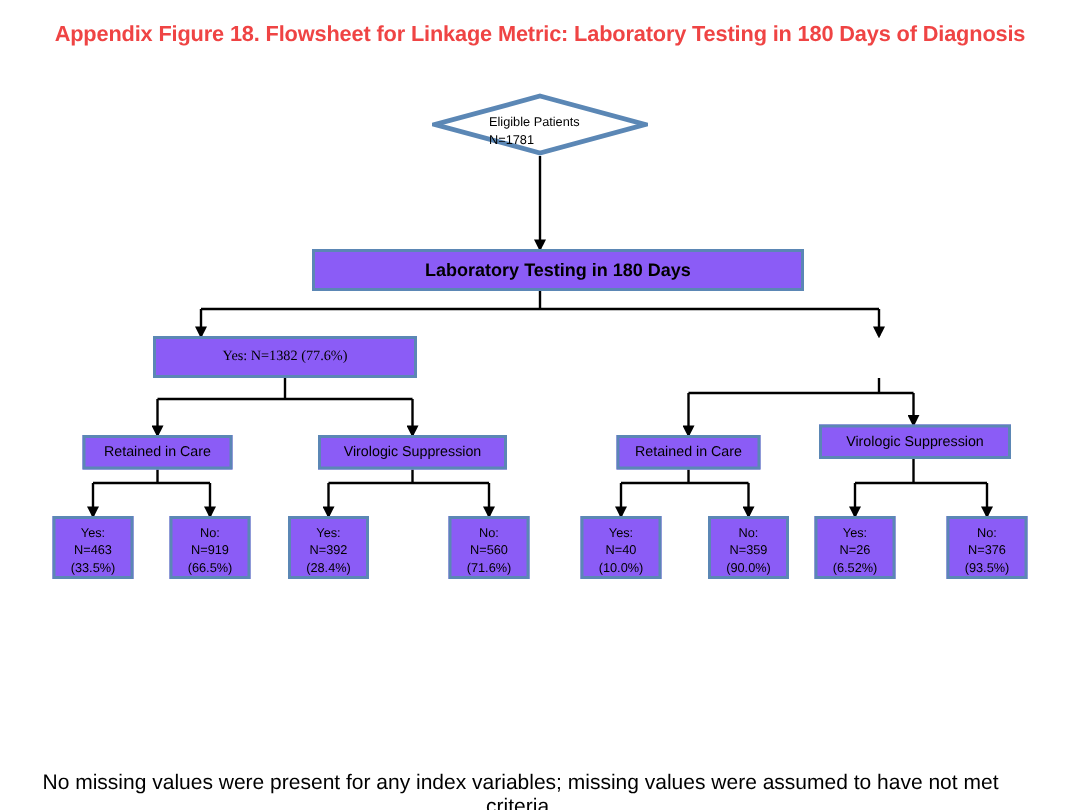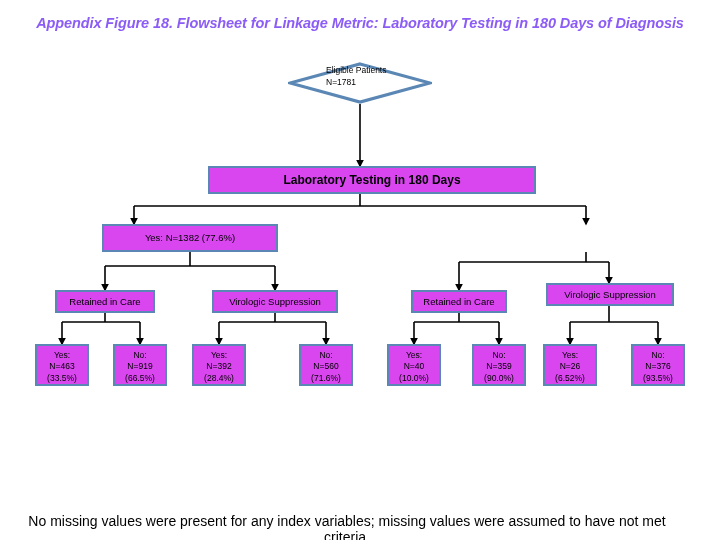--- a/index.html
+++ b/index.html
@@ -17,34 +17,33 @@
   }
 
   
   .title {
     position: absolute;
     left: 36px; top: 14px;
     width: 648px;
     text-align: center;
     font-size: 14.5px;
     font-weight: bold;
-    color: #8b5cf6;
+    color: #ef4444;
     line-height: 19px;
     letter-spacing: -0.1px;
-    font-style: italic;
   }
 
   
   #wires { position: absolute; left: 0; top: 0; width: 720px; height: 540px; }
 
   
   .node {
     position: absolute;
     border: 2px solid #5b87b5;
-    background: #d946ef;
+    background: #8b5cf6;
     color: #000000;
     display: flex;
     align-items: center;
     justify-content: center;
     text-align: center;
     font-size: 9.5px;
     line-height: 12px;
     z-index: 3;
   }
   .node.bold { font-weight: bold; font-size: 12px; }
@@ -60,21 +59,21 @@
   
   .diamond-wrap {
     position: absolute;
     left: 288px; top: 62px;
     width: 144px; height: 42px;
     z-index: 3;
   }
   .diamond-wrap svg { position: absolute; left: 0; top: 0; }
   .diamond-text {
     position: absolute;
-    left: 38px; top: 3px;
+    left: 38px; top: 14px;
     font-size: 8.5px;
     line-height: 11.5px;
     color: #000000;
     text-align: left;
     white-space: nowrap;
   }
   .diamond-text span { display: block; }
 
   
   .footnote {
@@ -146,21 +145,21 @@
       <polygon points="72,2 142,21 72,40 2,21" fill="#ffffff" stroke="#5b87b5" stroke-width="3.2"></polygon>
     </svg>
     <div class="diamond-text">
       <span>Eligible Patients</span>
       <span>N=1781</span>
     </div>
   </div>
 
   <div class="node bold" style="left:208px; top:166px; width:328px; height:28px;">Laboratory Testing in 180 Days</div>
 
-  <div class="node" style="left:102px; top:224px; width:176px; height:28px;">Yes: N=1382 (77.6%)</div>
+  <div class="node" style="left:102px; top:224px; width:176px; height:28px;font-family:Liberation Serif, serif;">Yes: N=1382 (77.6%)</div>
 
   <div class="node" style="left:55px; top:290px; width:100px; height:23px;">Retained in Care</div>
   <div class="node" style="left:212px; top:290px; width:126px; height:23px;">Virologic Suppression</div>
   <div class="node" style="left:411px; top:290px; width:96px; height:23px;">Retained in Care</div>
   <div class="node" style="left:546px; top:283px; width:128px; height:23px;">Virologic Suppression</div>
 
   <div class="node leaf" style="left:35px; top:344px; width:54px; height:42px;">
     <span>Yes:</span>
     <span>N=463</span>
     <span>(33.5%)</span>

